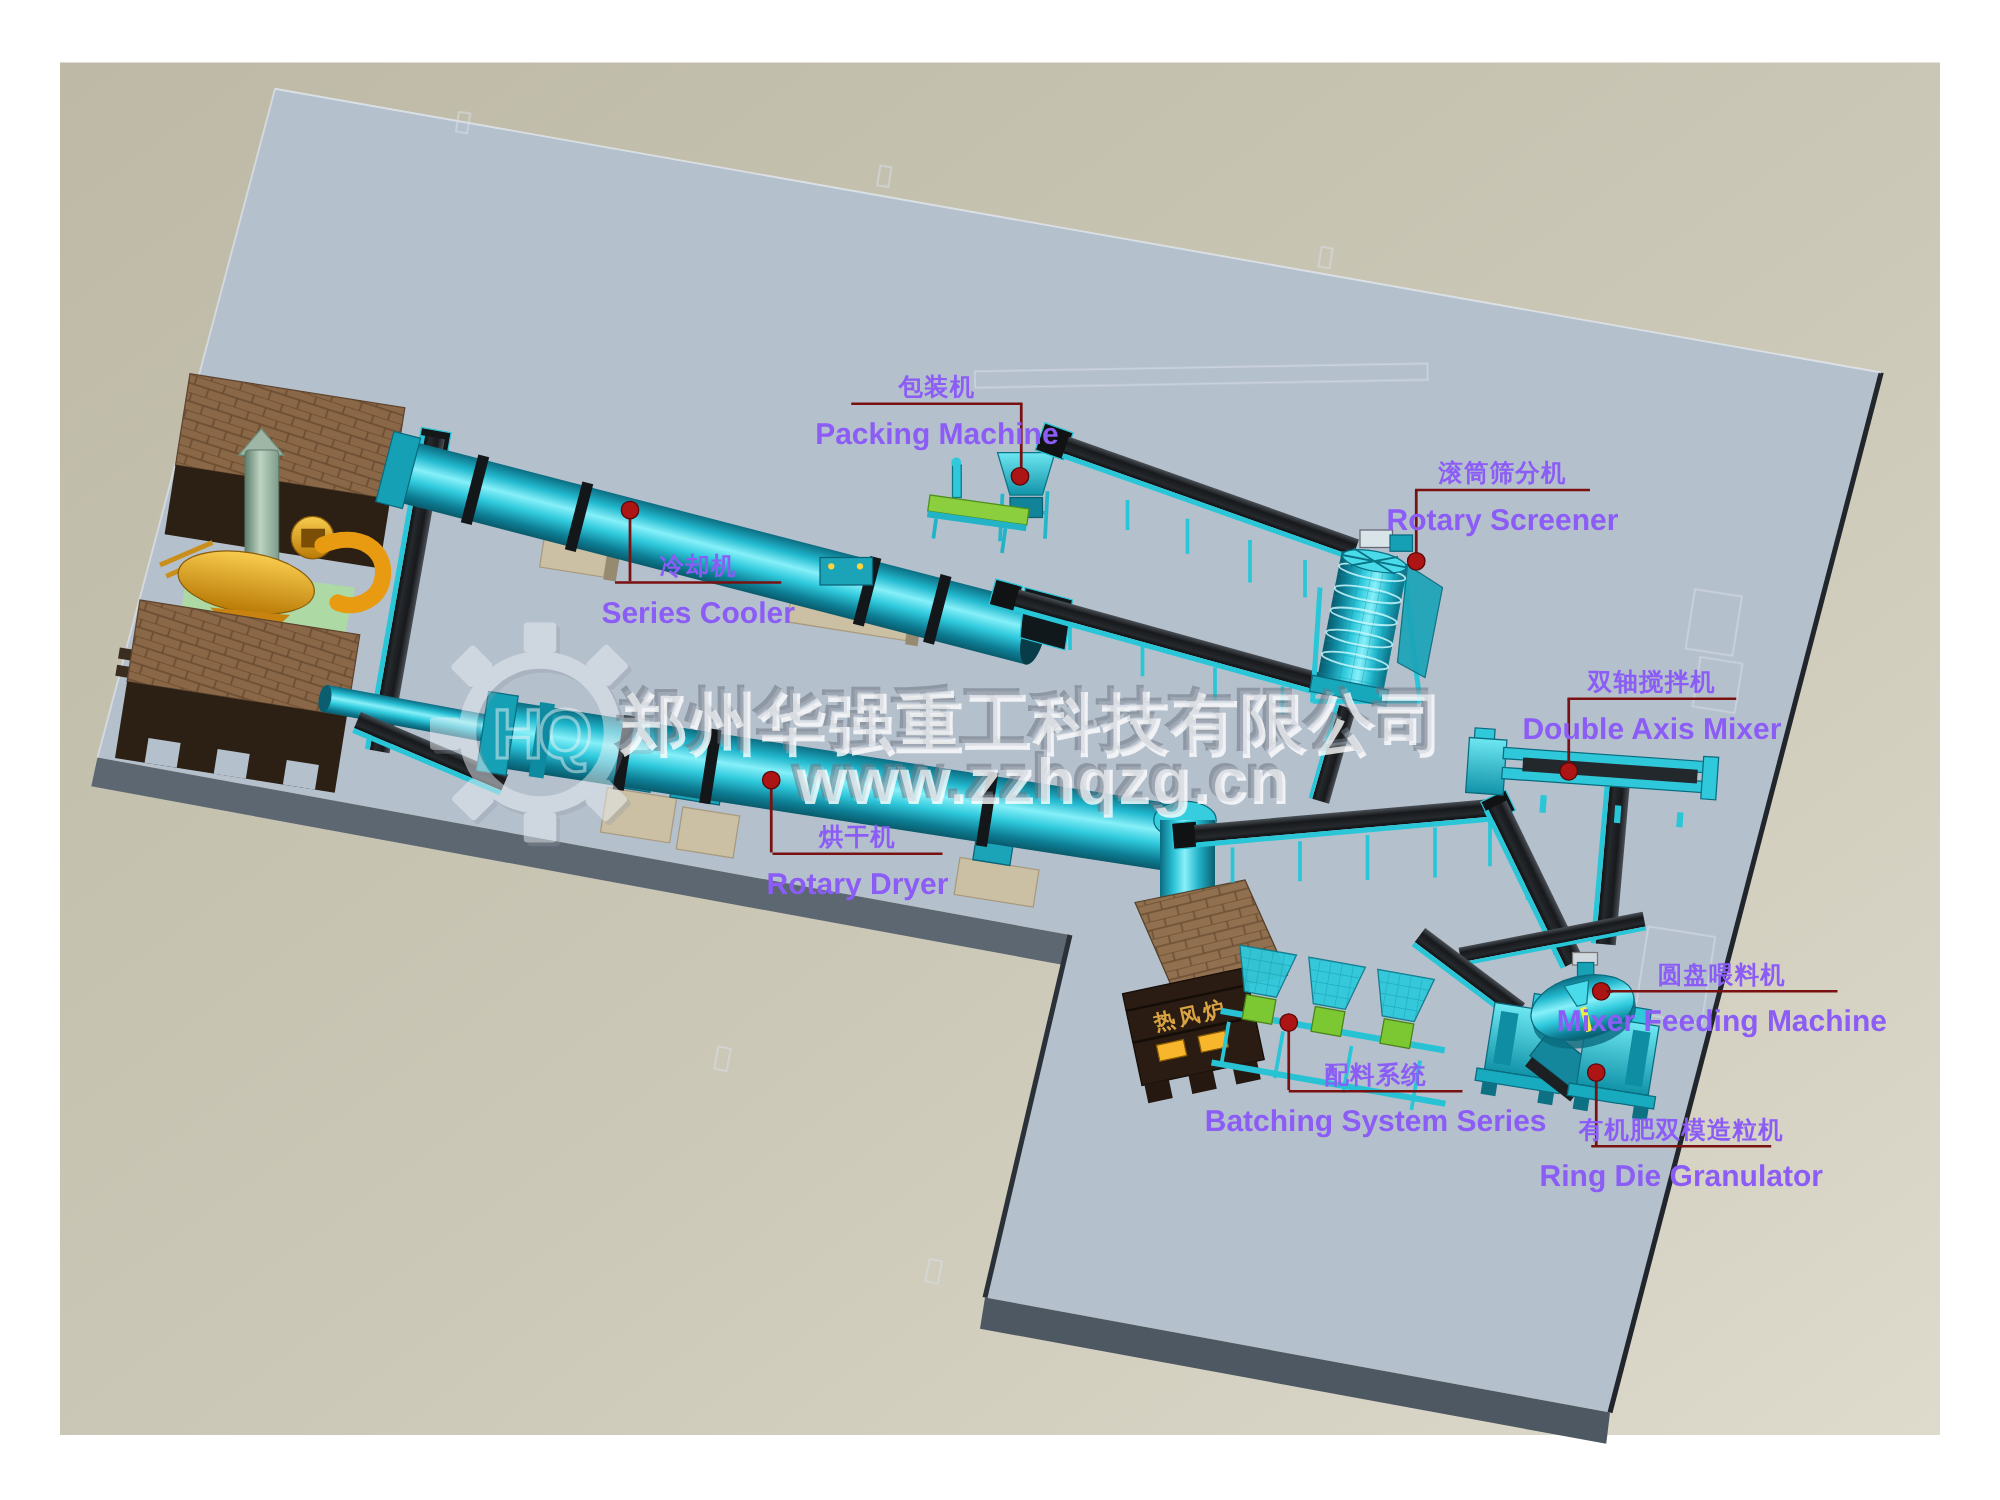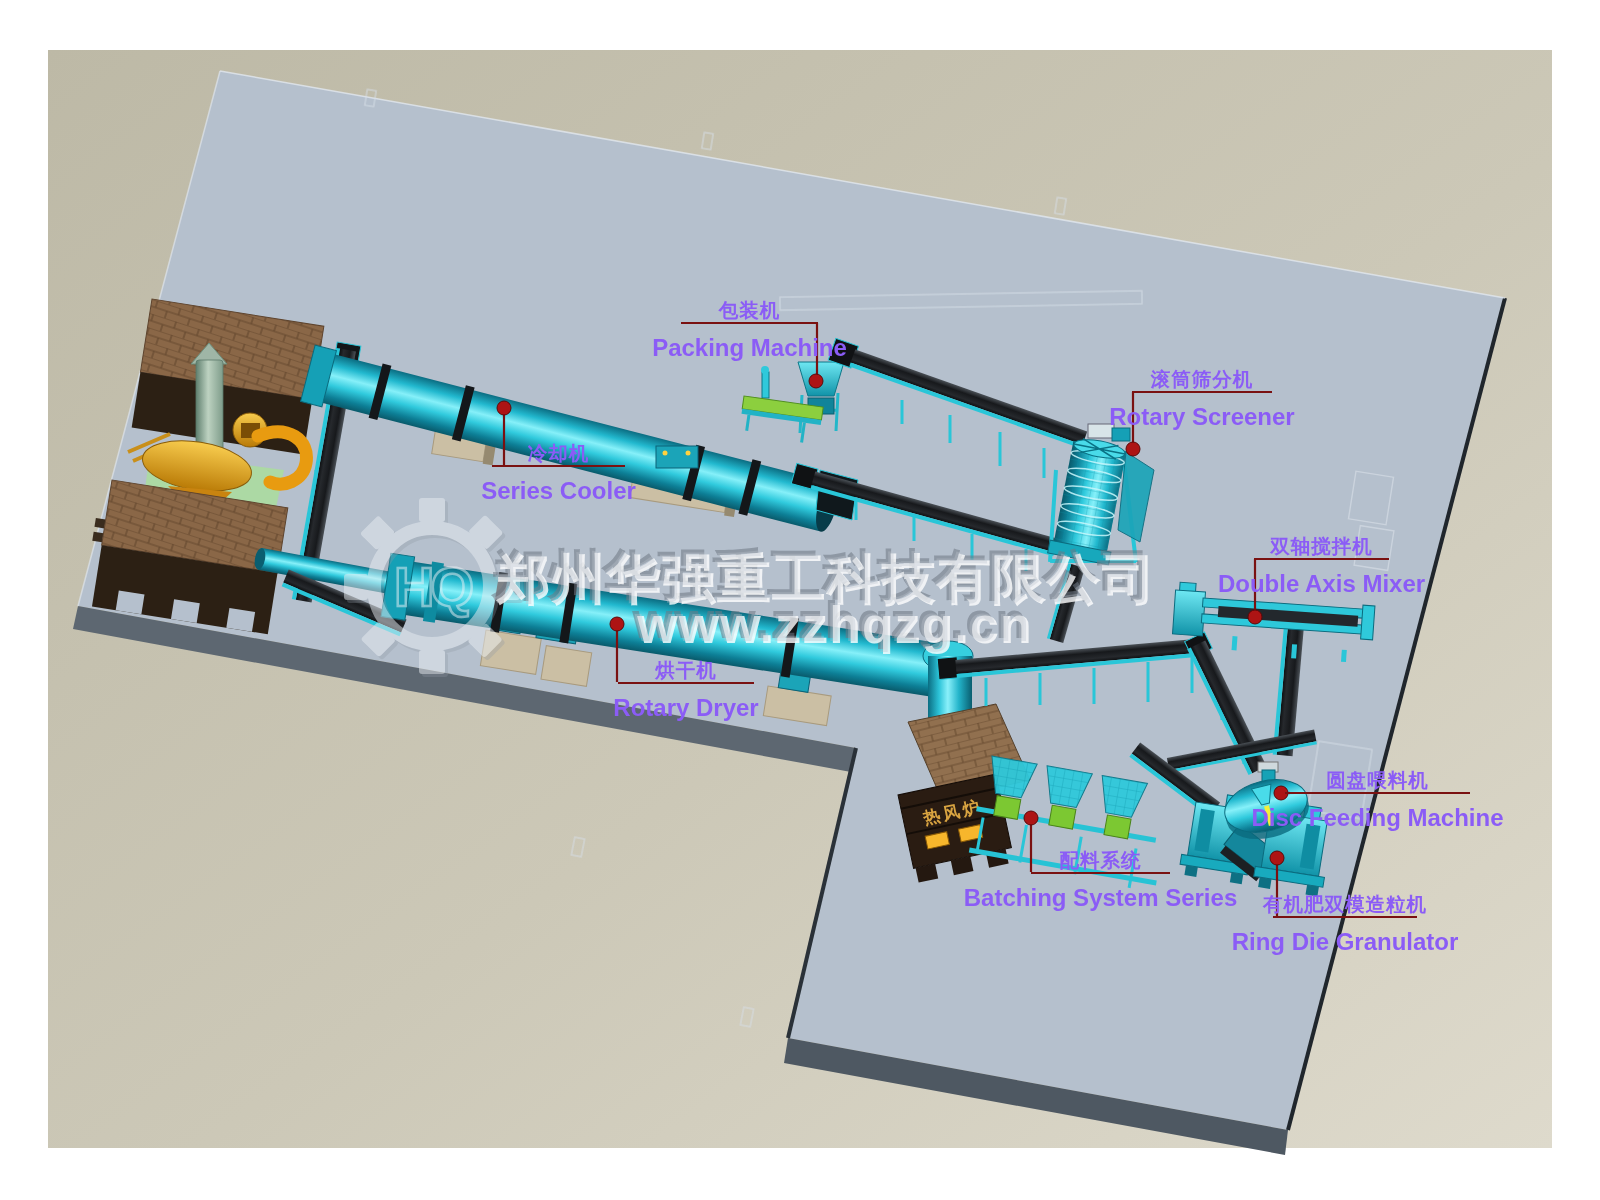--- a/index.html
+++ b/index.html
@@ -461,21 +461,21 @@
   <div class="en">Double Axis Mixer</div>
 </div>
 <div class="mlabel" style="left:618px;top:658px;width:136px">
   <div class="zh">烘干机</div>
   <div class="rule"></div>
   <div class="en">Rotary Dryer</div>
 </div>
 <div class="mlabel" style="left:1285px;top:768px;width:185px">
   <div class="zh">圆盘喂料机</div>
   <div class="rule"></div>
-  <div class="en">Disc Feeding Machine</div>
+  <div class="en">Mixer Feeding Machine</div>
 </div>
 <div class="mlabel" style="left:1031px;top:848px;width:139px">
   <div class="zh">配料系统</div>
   <div class="rule"></div>
   <div class="en">Batching System Series</div>
 </div>
 <div class="mlabel" style="left:1273px;top:892px;width:144px">
   <div class="zh">有机肥双模造粒机</div>
   <div class="rule"></div>
   <div class="en">Ring Die Granulator</div>

